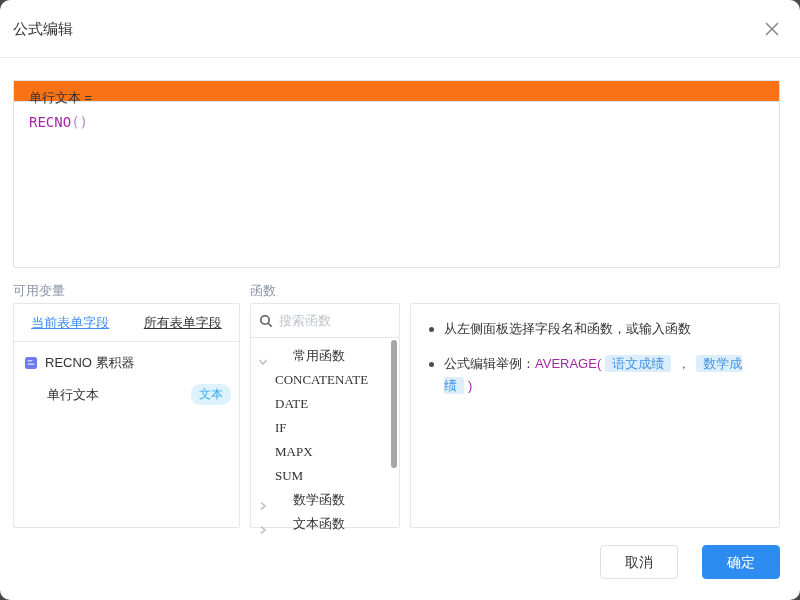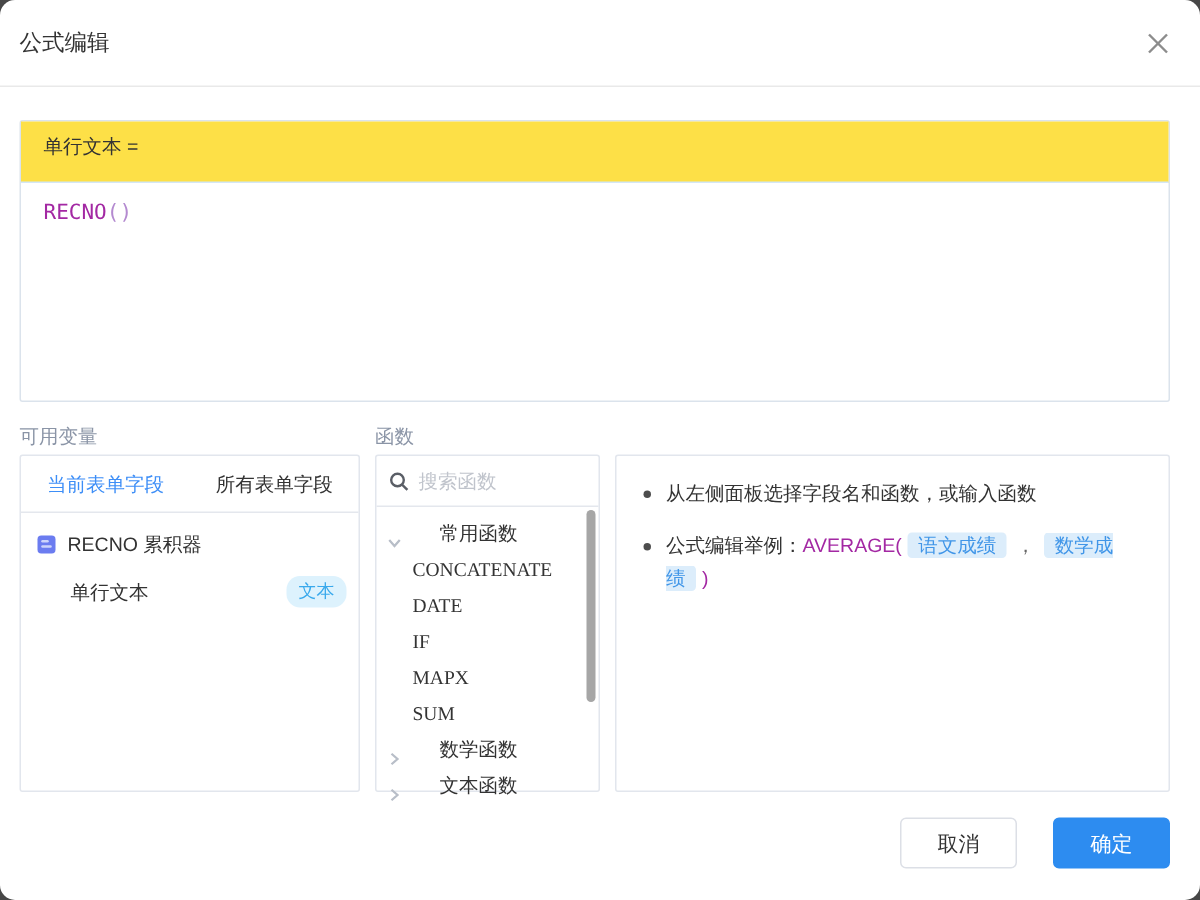--- a/index.html
+++ b/index.html
@@ -9,40 +9,40 @@
 
   
   .dlg-header { position:absolute; top:0; left:0; right:0; height:58px; border-bottom:1px solid #e9e9e9; }
   .dlg-title { position:absolute; left:13px; top:0; line-height:58px; font-size:15px; color:#333; }
   .dlg-close { position:absolute; right:18px; top:19px; width:20px; height:20px; cursor:pointer; }
   .dlg-close svg { width:20px; height:20px; stroke:#8c8c8c; stroke-width:1.6; }
 
   
   .formula-box { position:absolute; left:13px; top:80px; width:767px; height:188px;
                  border:1px solid #dbe3ec; border-radius:2px; background:#fff; }
-  .formula-head { height:41px; background:#fde047; border-bottom:1px solid #d3e7f7;
+  .formula-head { height:21px; background:#f97316; border-bottom:1px solid #d3e7f7;
                   line-height:33px; padding-left:15px; font-size:13px; color:#333; }
   .formula-body { padding:12px 15px; font-family:"DejaVu Sans Mono","Liberation Mono",monospace;
                   font-size:14px; cursor:text; height:calc(100% - 33px); }
   .fn-name { color:#a328a3; }
   .fn-paren { color:#b48ad0; }
 
   
   .sec-label { position:absolute; top:282px; font-size:13px; color:#8a94a6; }
   .sec-label.vars { left:13px; }
   .sec-label.funcs { left:250px; }
 
   .panel { position:absolute; top:303px; height:225px; border:1px solid #e2e6ed; border-radius:2px; background:#fff; }
   .panel-vars { left:13px; width:227px; }
   .panel-funcs { left:250px; width:150px; }
   .panel-tips { left:410px; width:370px; }
 
   
   .tabs { display:flex; height:38px; border-bottom:1px solid #e4e7ed; }
-  .tab { flex:1; text-align:center; line-height:38px; font-size:13px; color:#333; cursor:pointer; }
+  .tab { flex:1; text-align:center; line-height:38px; font-size:13px; color:#333; cursor:pointer;text-decoration:underline; }
   .tab.active { color:#3d8ef7; }
   .var-group { display:flex; align-items:center; padding:12px 10px 4px 10px; cursor:pointer; }
   .var-group .gicon { width:14px; height:14px; margin-right:7px; flex:0 0 auto; }
   .var-group span.txt { font-size:13px; color:#333; }
   .var-field { display:flex; align-items:center; justify-content:space-between;
                padding:8px 8px 4px 33px; cursor:pointer; }
   .var-field .txt { font-size:13px; color:#333;text-align:center; }
   .badge { background:#ddf2fd; color:#39a9ec; font-size:12px; padding:2px 8px; border-radius:9px; }
 
   

